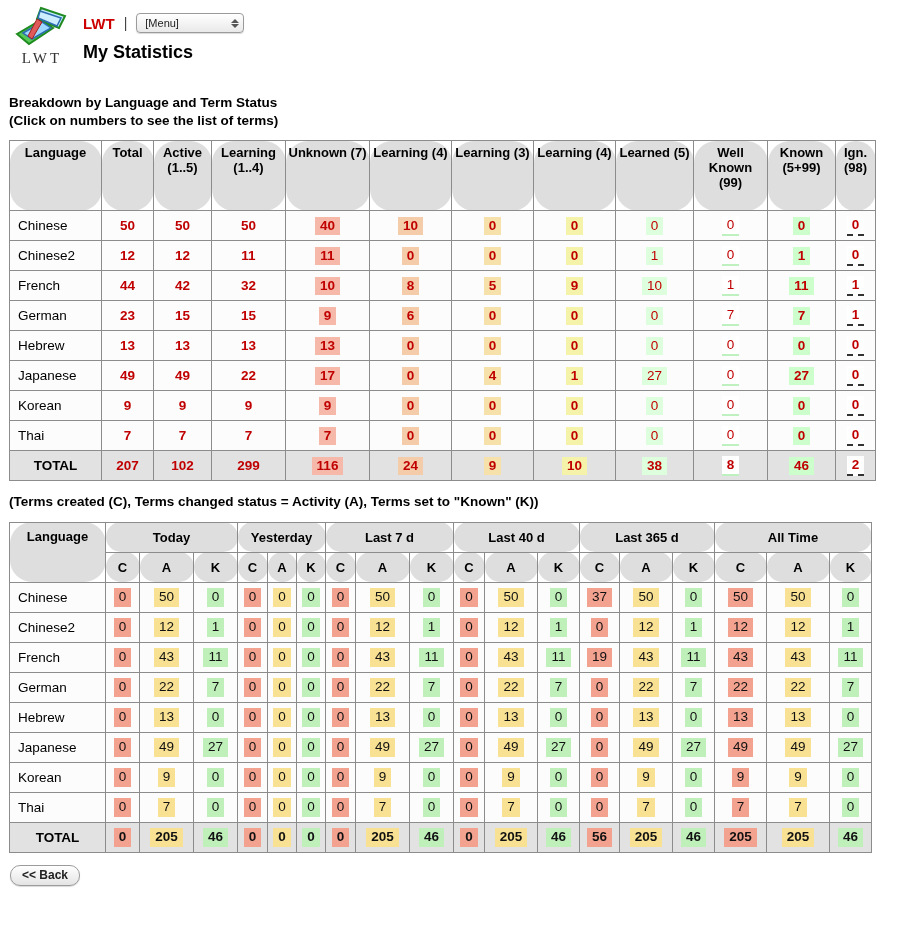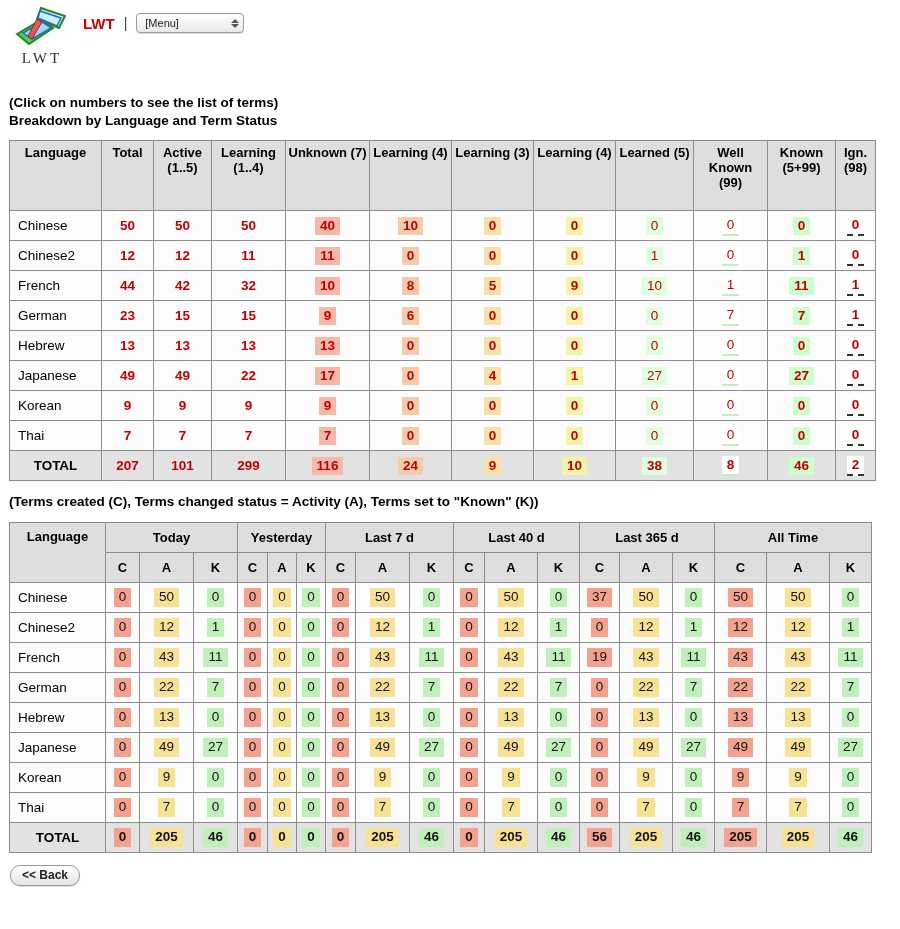--- a/index.html
+++ b/index.html
@@ -40,21 +40,21 @@
   
   .sec-head { font-weight:bold; font-size:13.5px; line-height:1.35; }
   #sec1 { margin-top:27px; }
   #sec2 { margin-top:12px; }
 
   
   table { border-collapse:collapse; margin-top:10px; table-layout:fixed; border:1px solid #5f5f5f; }
   th, td { border:1px solid #8c8c8c; }
   th {
     background:#dedede; font-weight:bold; font-size:13px;
-    padding:4px 2px; text-align:center;
+    padding:4px 2px; text-align:center;border-radius:22px;
   }
   #t1 thead th { vertical-align:top; height:70px; }
   #t2 thead th { vertical-align:middle; height:30px; }
   #t2 th.corner { vertical-align:top; padding-top:6px; }
   td { background:#fcfcfc; text-align:center; padding:4px 2px; height:30px; font-size:13.5px; }
   td.lang { text-align:left; padding-left:8px; font-size:13.5px; }
   tr.total td { background:#e2e2e2; font-weight:bold; }
   tr.total td.lang { text-align:center; padding-left:2px; }
 
   
@@ -97,26 +97,27 @@
         <span class="brand">LWT</span>
         <span class="sep">|</span>
         <div class="menu-select">
           <span>[Menu]</span>
           <span class="arrows">
               <i class="up"></i>
               <i class="down"></i>
             </span>
         </div>
       </div>
+      <h1>My Statistics</h1>
     </div>
   </header>
 
   <div class="sec-head" id="sec1">
+    <div>Breakdown by Language and Term Status</div>
     <div>(Click on numbers to see the list of terms)</div>
-    <div>Breakdown by Language and Term Status</div>
   </div>
 
   <table id="t1">
       <colgroup>
         <col style="width: 92px;">
         <col style="width: 52px;">
         <col style="width: 58px;">
         <col style="width: 74px;">
         <col style="width: 84px;">
         <col style="width: 82px;">
@@ -252,21 +253,21 @@
           <td><span class="num st3" style="background-color: rgb(245, 225, 169); color: rgb(192, 0, 0);">0</span></td>
           <td><span class="num st4" style="background-color: rgb(245, 243, 169); color: rgb(192, 0, 0);">0</span></td>
           <td><span class="num st5" style="background-color: rgb(221, 255, 221); color: rgb(192, 0, 0);">0</span></td>
           <td><span class="num st99" style="background-color: rgb(255, 255, 255); color: rgb(192, 0, 0);">0</span></td>
           <td><span class="num known" style="background-color: rgb(204, 255, 204); color: rgb(192, 0, 0);">0</span></td>
           <td><span class="num st98" style="background-color: rgb(255, 255, 255); color: rgb(192, 0, 0);">0</span></td>
         </tr>
         <tr class="total">
           <td class="lang">TOTAL</td>
           <td><span class="num plain" style="color: rgb(192, 0, 0);">207</span></td>
-          <td><span class="num plain" style="color: rgb(192, 0, 0);">101</span></td>
+          <td><span class="num plain" style="color: rgb(192, 0, 0);">102</span></td>
           <td><span class="num plain" style="color: rgb(192, 0, 0);">299</span></td>
           <td><span class="num st1" style="background-color: rgb(245, 184, 169); color: rgb(192, 0, 0);">116</span></td>
           <td><span class="num st2" style="background-color: rgb(245, 204, 169); color: rgb(192, 0, 0);">24</span></td>
           <td><span class="num st3" style="background-color: rgb(245, 225, 169); color: rgb(192, 0, 0);">9</span></td>
           <td><span class="num st4" style="background-color: rgb(245, 243, 169); color: rgb(192, 0, 0);">10</span></td>
           <td><span class="num st5" style="background-color: rgb(221, 255, 221); color: rgb(192, 0, 0);">38</span></td>
           <td><span class="num st99" style="background-color: rgb(255, 255, 255); color: rgb(192, 0, 0);">8</span></td>
           <td><span class="num known" style="background-color: rgb(204, 255, 204); color: rgb(192, 0, 0);">46</span></td>
           <td><span class="num st98" style="background-color: rgb(255, 255, 255); color: rgb(192, 0, 0);">2</span></td>
         </tr>

